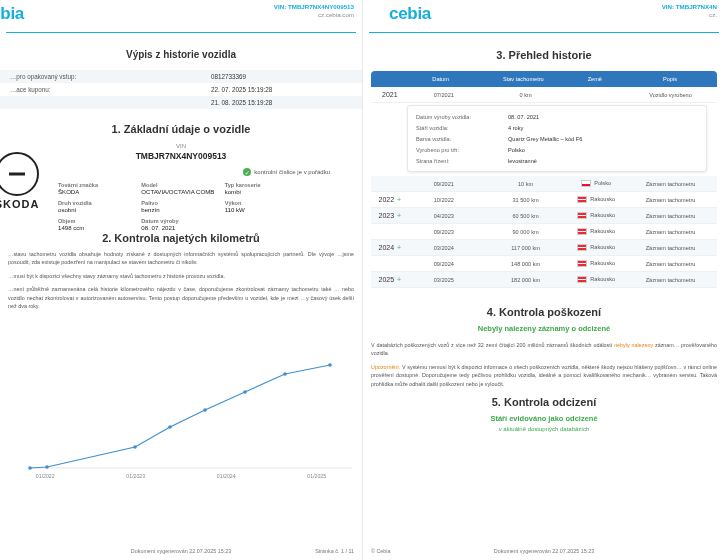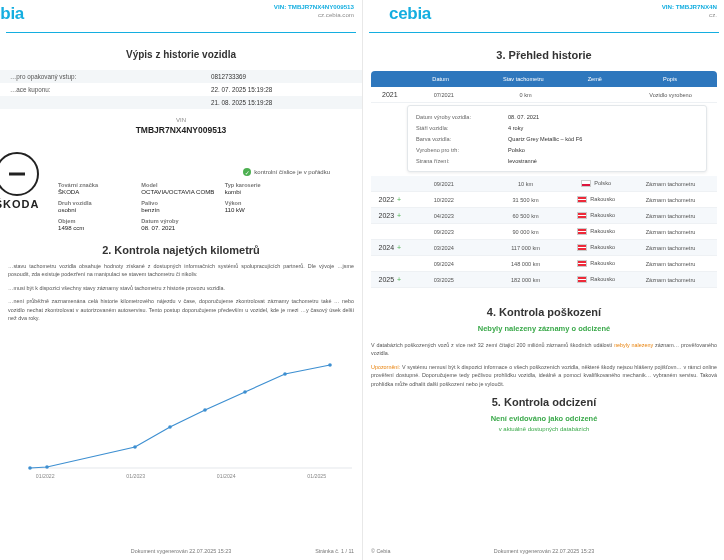--- a/index.html
+++ b/index.html
@@ -316,20 +316,21 @@
         <td class="k">…ace kuponu:</td>
         <td class="v">22. 07. 2025 15:19:28</td>
       </tr>
       <tr>
         <td class="k"></td>
         <td class="v">21. 08. 2025 15:19:28</td>
       </tr>
     </tbody>
       </table>
 
+    <div class="section-title">1. Základní údaje o vozidle</div>
 
     <div class="vin-center">
       <div class="lab">VIN</div>
       <div class="val">TMBJR7NX4NY009513</div>
     </div>
 
     <div class="check-row">
       <span class="tick">✓</span>
       <span>kontrolní číslice je v pořádku</span>
     </div>
@@ -369,21 +370,21 @@
         <div class="sv">1498 ccm</div>
       </div>
       <div>
         <div class="sl">Datum výroby</div>
         <div class="sv">08. 07. 2021</div>
       </div>
       <div></div>
     </div>
 
     <div style="position:absolute; top:232px; left:0; width:362px;">
-      <div class="section-title" style="margin-top:12px;">2. Kontrola najetých kilometrů</div>
+      <div class="section-title" style="margin-top:0;">2. Kontrola najetých kilometrů</div>
       <div class="para">…stavu tachometru vozidla obsahuje hodnoty získané z dostupných informačních systémů spolupracujících partnerů. Dle vývoje …jsme posoudit, zda existuje podezření na manipulaci se stavem tachometru či nikoliv.</div>
       <div class="para">…musí být k dispozici všechny stavy záznamy stavů tachometru z historie provozu vozidla.</div>
       <div class="para">…není průběžně zaznamenána celá historie kilometrového nájezdu v čase, doporučujeme zkontrolovat záznamy tachometru také … nebo vozidlo nechat zkontrolovat v autorizovaném autoservisu. Tento postup doporučujeme především u vozidel, kde je mezi …y časový úsek delší než dva roky.</div>
     </div>
 
     <div class="chart-wrap">
       <svg class="chart-svg" width="362" height="125" viewBox="0 0 362 125">
         <line x1="30" y1="113" x2="352" y2="113" stroke="#d8dde2" stroke-width="0.7"></line>
         <polyline points="30,113 47,112 135,92 170,72 205,55 245,37 285,19 330,10" fill="none" stroke="#3d8fd1" stroke-width="1.2"></polyline>
         <circle cx="30" cy="113" r="1.8" fill="#3d8fd1"></circle>
@@ -539,21 +540,21 @@
     <div class="green-head">Nebyly nalezeny záznamy o odcizené</div>
 
     <div class="para" style="margin-top:8px;">
       <span>V databázích poškozených vozů z více než 32 zemí čítající 200 miliónů záznamů škodních událostí </span><span class="linkish">nebyly nalezeny</span><span> záznam… prověřovaného vozidla.</span>
     </div>
     <div class="para">
       <span class="orange">Upozornění:</span><span> V systému nemusí být k dispozici informace o všech poškozeních vozidla, některé škody nejsou hlášeny pojišťovn… v rámci online prověření dostupné. Doporučujeme tedy pečlivou prohlídku vozidla, ideálně a pomocí kvalifikovaného mechanik… vybraném servisu. Taková prohlídka může odhalit další poškození nebo je vyloučit.</span>
     </div>
 
     <div class="section-title" style="margin-top:8px;">5. Kontrola odcizení</div>
-    <div class="green-head">Není evidováno jako odcizené</div>
+    <div class="green-head">Stáří evidováno jako odcizené</div>
     <div class="green-sub">v aktuálně dostupných databázích</div>
 
     <div class="footer">
       <div class="center">Dokument vygenerován 22.07.2025 15:23</div>
       <div class="left">© Cebia</div>
     </div>
   </div>
 
 </div>
 

